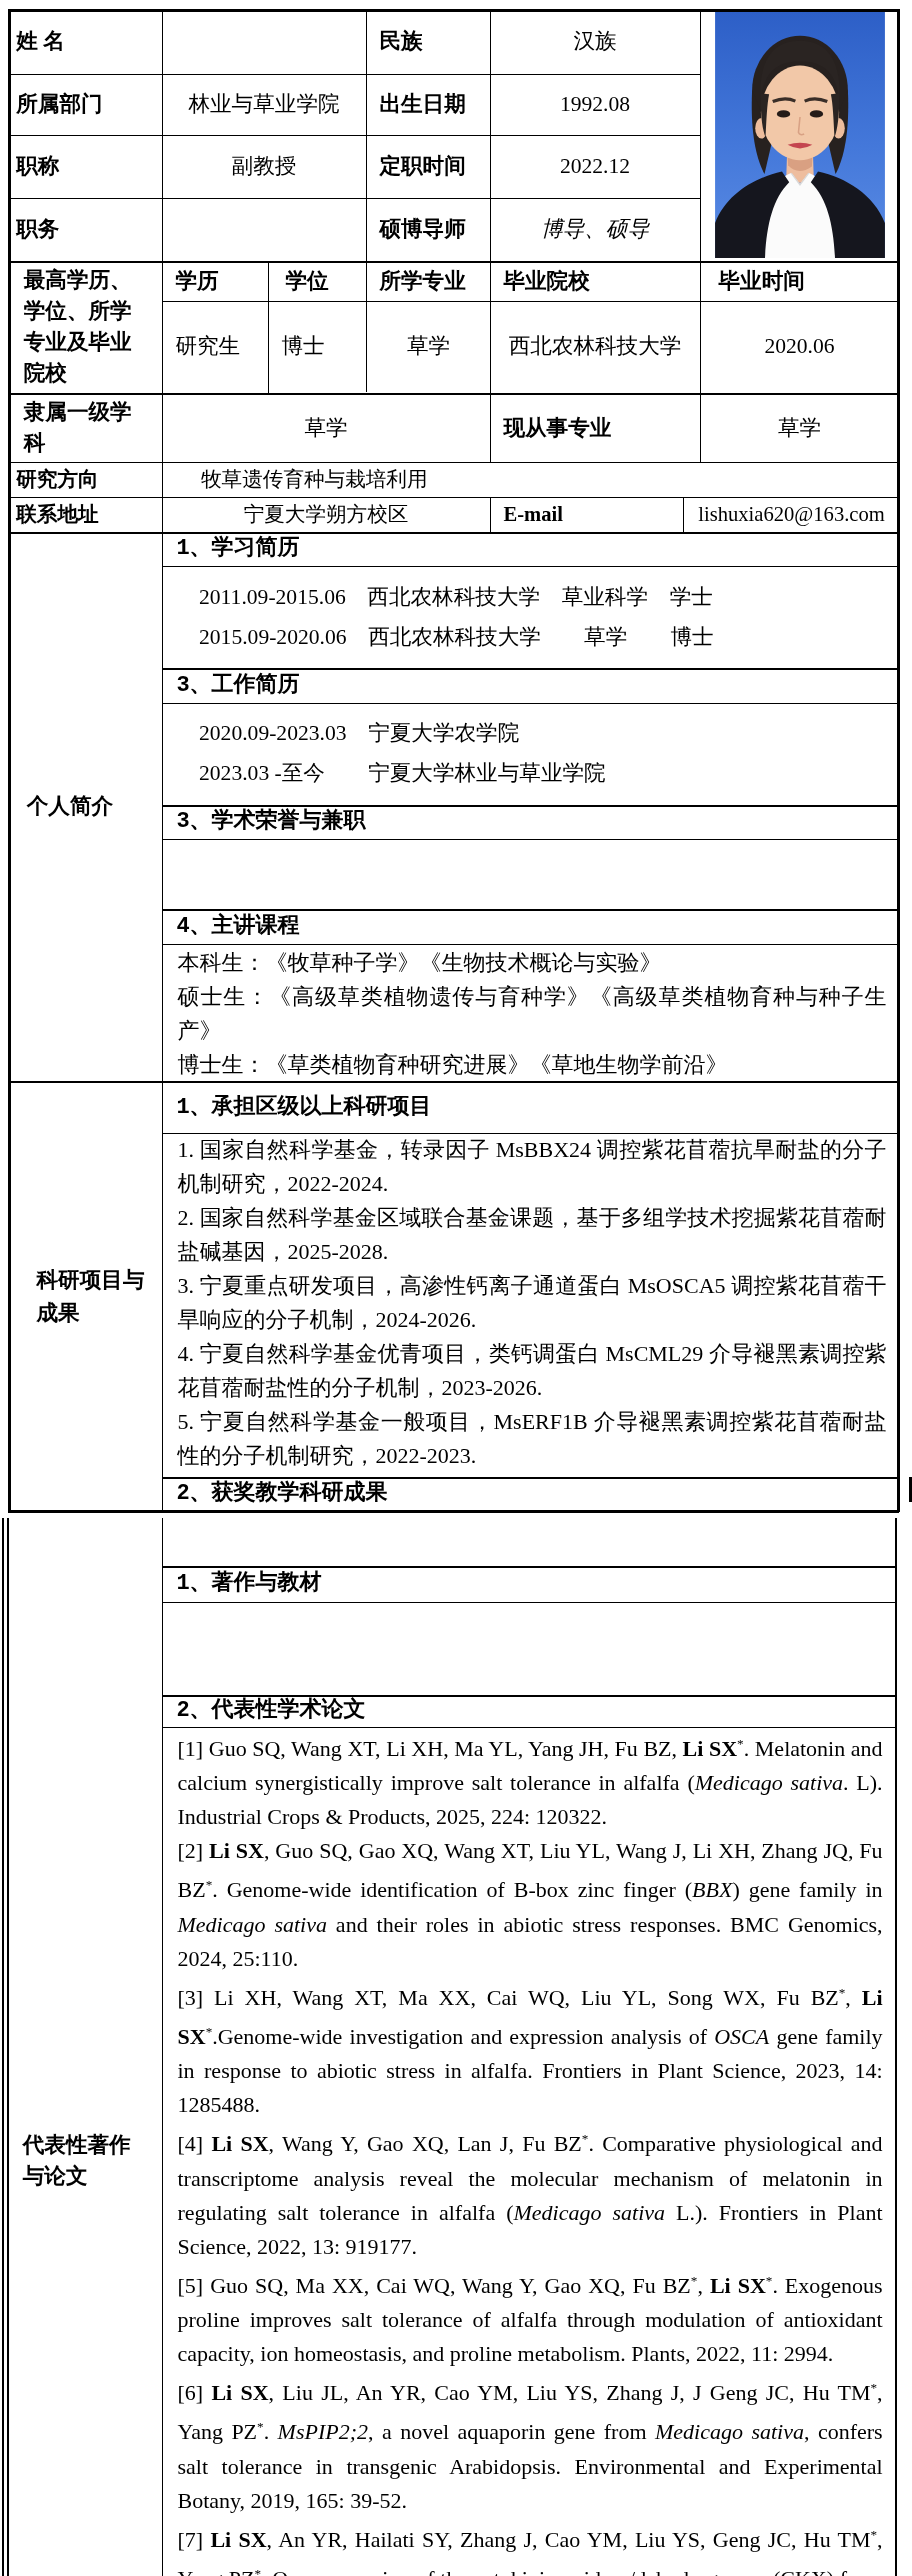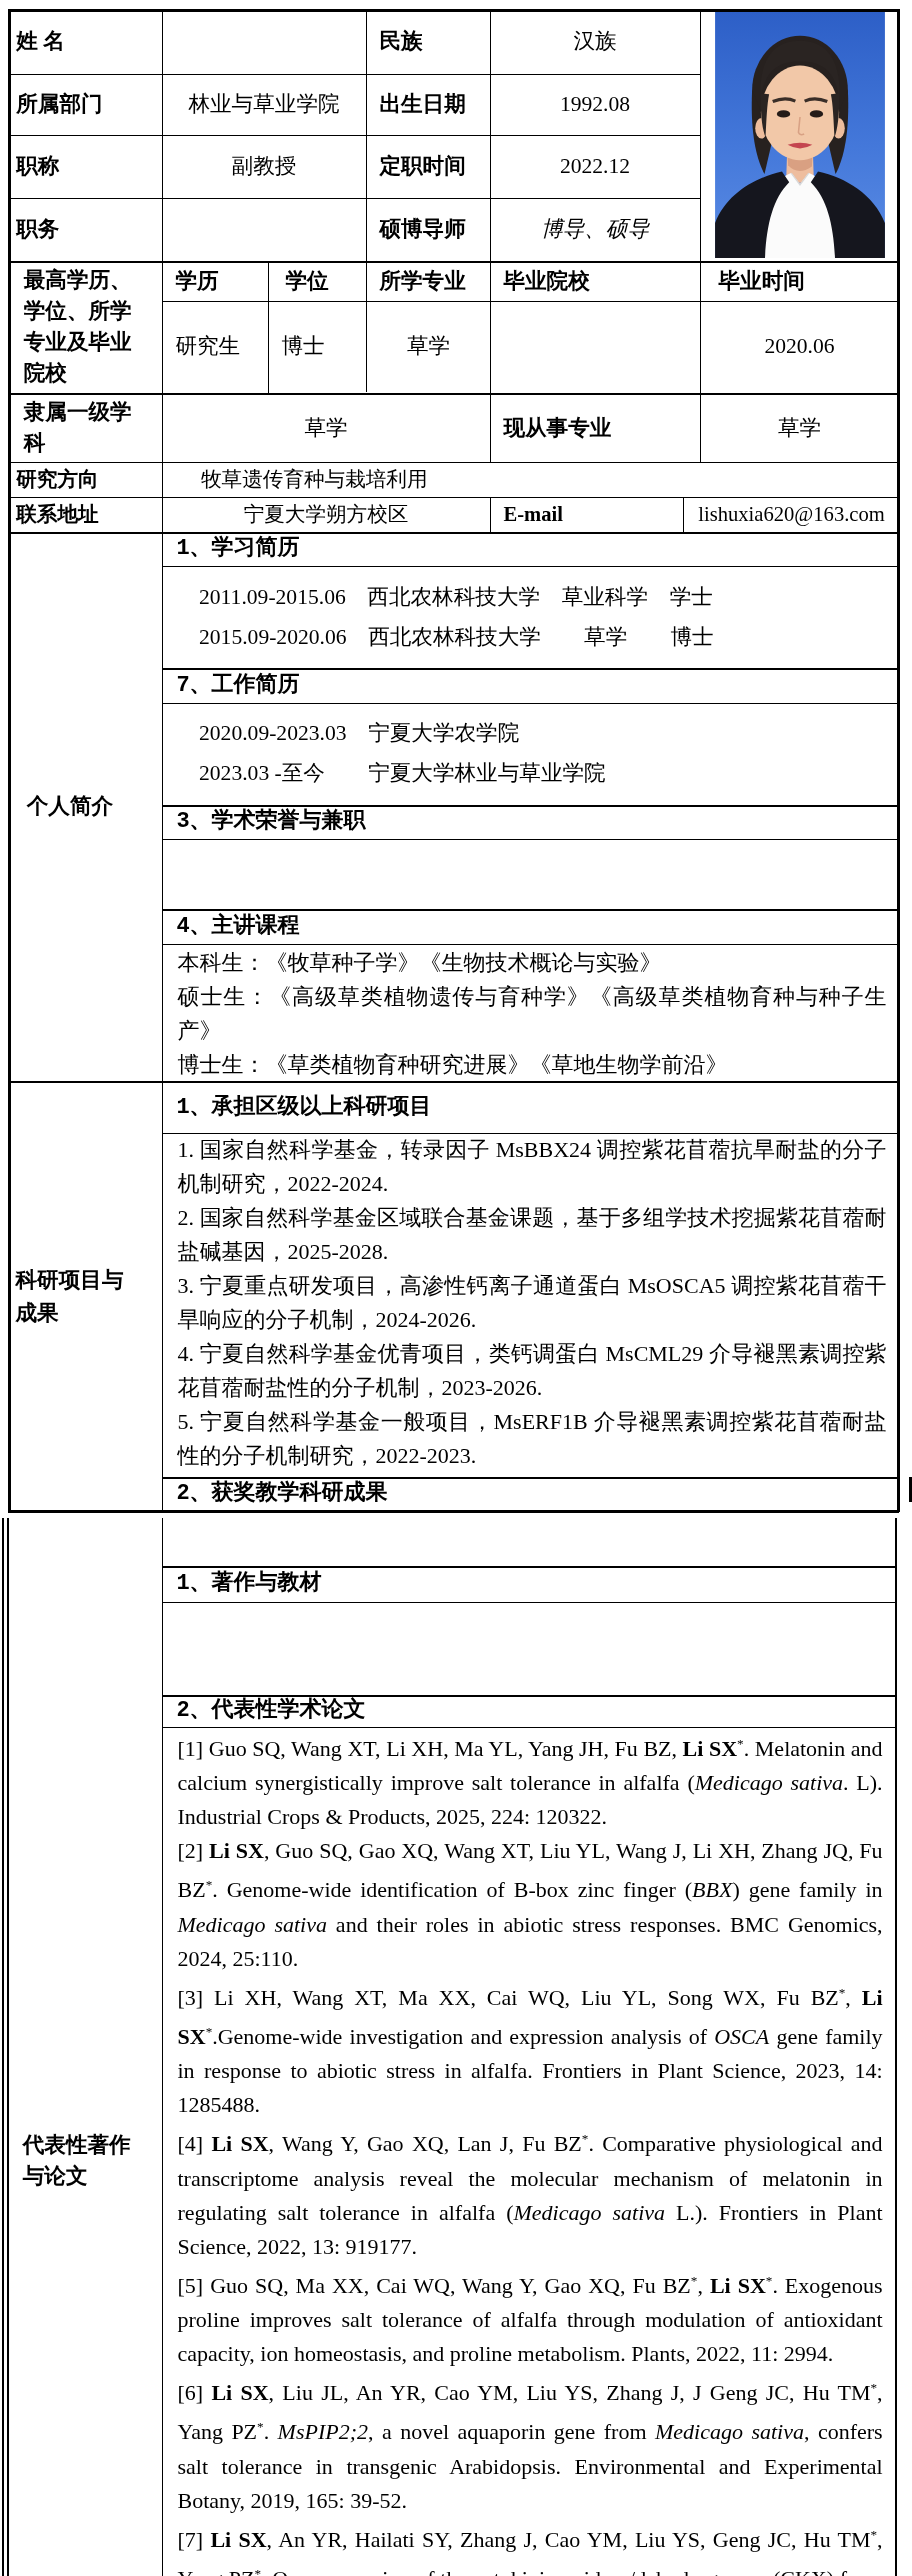--- a/index.html
+++ b/index.html
@@ -82,20 +82,21 @@
 专业及毕业
 院校</div>
   <div class="c b l26" style="left:162px;top:261px;width:106px;height:41px;">学历</div>
   <div class="c b l26" style="left:272px;top:261px;width:98px;height:41px;">学位</div>
   <div class="c b l26" style="left:366px;top:261px;width:125px;height:41px;">所学专业</div>
   <div class="c b l26" style="left:490px;top:261px;width:210px;height:41px;">毕业院校</div>
   <div class="c b" style="left:700px;top:261px;width:199px;height:41px;padding-left:18.5px;">毕业时间</div>
   <div class="c l26" style="left:162px;top:301px;width:106px;height:91px;">研究生</div>
   <div class="c l26" style="left:268px;top:301px;width:98px;height:91px;">博士</div>
   <div class="c ctr" style="left:366px;top:301px;width:125px;height:91px;">草学</div>
+  <div class="c ctr" style="left:490px;top:301px;width:210px;height:91px;">西北农林科技大学</div>
   <div class="c ctr" style="left:700px;top:301px;width:199px;height:91px;">2020.06</div>
 
   <div class="c b pre" style="left:8.2px;top:393px;width:154px;height:70px;padding-left:15.5px;">隶属一级学
 科</div>
   <div class="c ctr" style="left:162px;top:393px;width:328px;height:70px;">草学</div>
   <div class="c b l26" style="left:490px;top:393px;width:210px;height:70px;">现从事专业</div>
   <div class="c ctr" style="left:700px;top:393px;width:199px;height:70px;">草学</div>
 
   <div class="c b lft" style="left:8.2px;top:462px;width:154px;height:35px;font-size:20.6px;">研究方向</div>
   <div class="c" style="left:162px;top:462px;width:737px;height:35px;padding-left:39px;font-size:20.6px;">牧草遗传育种与栽培利用</div>
@@ -104,35 +105,35 @@
   <div class="c ctr" style="left:162px;top:497px;width:328px;height:35px;font-size:20.6px;">宁夏大学朔方校区</div>
   <div class="c b l26" style="left:490px;top:497px;width:192px;height:35px;font-size:20.6px;">E-mail</div>
   <div class="c ctr" style="left:683px;top:497px;width:217px;height:35px;font-size:20.6px;">lishuxia620@163.com</div>
 
   <div class="c b" style="left:8.2px;top:532px;width:154px;height:549px;padding-left:18.5px;">个人简介</div>
   <div class="c hd" style="left:162px;top:532px;width:737px;height:34px;">1、学习简历</div>
   <div class="c colmn" style="left:162px;top:566px;width:737px;height:103px;">
     <div>2011.09-2015.06　西北农林科技大学　草业科学　学士</div>
     <div>2015.09-2020.06　西北农林科技大学　　草学　　博士</div>
   </div>
-  <div class="c hd" style="left:162px;top:668px;width:737px;height:35px;">7、工作简历</div>
+  <div class="c hd" style="left:162px;top:668px;width:737px;height:35px;">3、工作简历</div>
   <div class="c colmn" style="left:162px;top:703px;width:737px;height:101px;">
     <div>2020.09-2023.03　宁夏大学农学院</div>
     <div>2023.03 -至今　　宁夏大学林业与草业学院</div>
   </div>
   <div class="c hd" style="left:162px;top:805px;width:737px;height:34px;">3、学术荣誉与兼职</div>
   <div class="c" style="left:162px;top:839px;width:737px;height:71px;"></div>
   <div class="c hd" style="left:162px;top:909px;width:737px;height:35px;">4、主讲课程</div>
   <div class="c blocktext" style="left:162px;top:944px;width:737px;height:137px;padding-top:2.1px;">
     <p class="pubp">本科生：《牧草种子学》《生物技术概论与实验》</p>
     <p class="pubp">硕士生：《高级草类植物遗传与育种学》《高级草类植物育种与种子生产》</p>
     <p class="pubp">博士生：《草类植物育种研究进展》《草地生物学前沿》</p>
   </div>
 
-  <div class="c b pre" style="left:0;top:1081px;width:154px;height:432px;padding-left:15.5px;line-height:33px;">科研项目与
+  <div class="c b pre" style="left:21px;top:1081px;width:154px;height:432px;padding-left:15.5px;line-height:33px;">科研项目与
 成果</div>
   <div class="c hd" style="left:162px;top:1081px;width:737px;height:53px;">1、承担区级以上科研项目</div>
   <div class="c blocktext" style="left:162px;top:1133px;width:737px;height:343px;">
     <p class="pubp">1. 国家自然科学基金，转录因子 MsBBX24 调控紫花苜蓿抗旱耐盐的分子机制研究，2022-2024.</p>
     <p class="pubp">2. 国家自然科学基金区域联合基金课题，基于多组学技术挖掘紫花苜蓿耐盐碱基因，2025-2028.</p>
     <p class="pubp">3. 宁夏重点研发项目，高渗性钙离子通道蛋白 MsOSCA5 调控紫花苜蓿干旱响应的分子机制，2024-2026.</p>
     <p class="pubp">4. 宁夏自然科学基金优青项目，类钙调蛋白 MsCML29 介导褪黑素调控紫花苜蓿耐盐性的分子机制，2023-2026.</p>
     <p class="pubp">5. 宁夏自然科学基金一般项目，MsERF1B 介导褪黑素调控紫花苜蓿耐盐性的分子机制研究，2022-2023.</p>
   </div>
   <div class="c hd" style="left:162px;top:1477px;width:737px;height:33px;">2、获奖教学科研成果</div>

